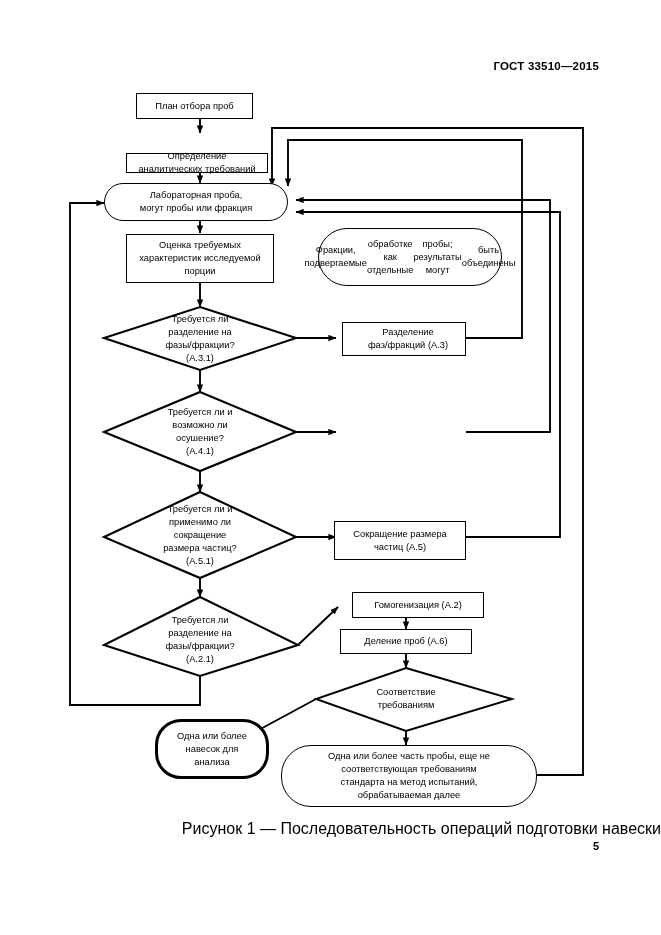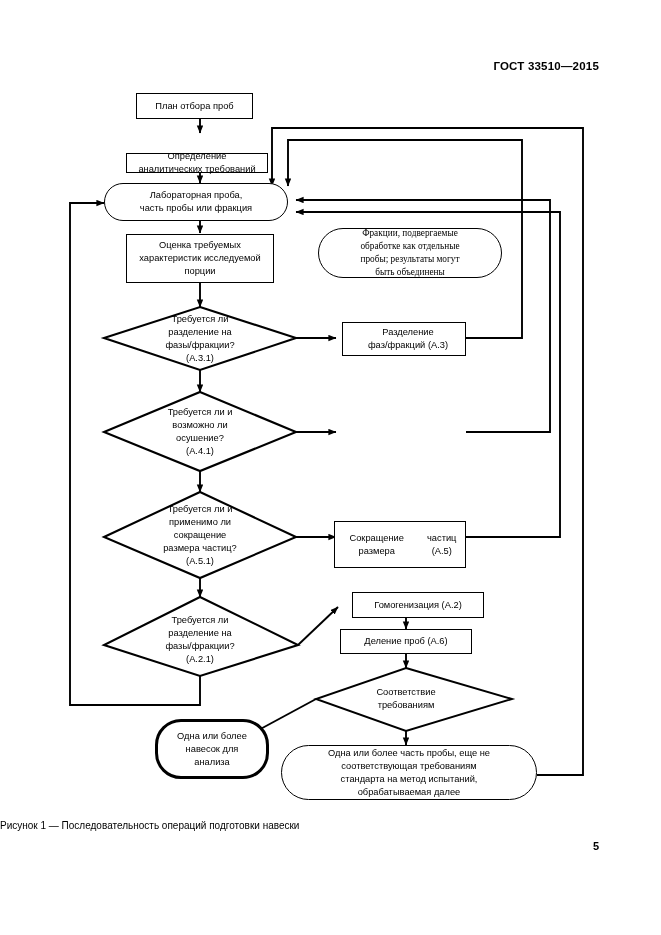--- a/index.html
+++ b/index.html
@@ -29,22 +29,22 @@
     top: 60px;
     font-size: 11.5px;
     font-weight: bold;
     letter-spacing: 0.2px;
     white-space: nowrap;
   }
   .fig-caption {
     position: absolute;
     left: 0; right: 0;
     top: 820px;
-    text-align: left;
-    font-size: 10px;
+    text-align: right;
+    font-size: 16px;
     white-space: nowrap;
   }
   .page-num {
     position: absolute;
     right: 62px;
     top: 840px;
     font-size: 11px;
     font-weight: bold;
   }
   
@@ -159,30 +159,30 @@
     <span>План отбора проб</span>
   </div>
 
   <div class="node rect" style="left:126px; top:133px; width:142px; height:20px; flex-direction:column;margin-top:20px;">
     <span>Определение</span>
     <span>аналитических требований</span>
   </div>
 
   <div class="node round" style="left:104px; top:183px; width:184px; height:38px; flex-direction:column; border-radius:22px;">
     <span>Лабораторная проба,</span>
-    <span>часть пробы или фракция</span>
+    <span>могут пробы или фракция</span>
   </div>
 
   <div class="node rect" style="left:126px; top:234px; width:148px; height:49px; flex-direction:column;">
     <span>Оценка требуемых</span>
     <span>характеристик исследуемой</span>
     <span>порции</span>
   </div>
 
-  <div class="node round" style="left:318px; top:228px; width:184px; height:50px; flex-direction:column; border-radius:30px;font-family:Liberation Serif, serif;">
+  <div class="node round" style="left:318px; top:228px; width:184px; height:58px; flex-direction:row; border-radius:30px;">
     <span>Фракции, подвергаемые</span>
     <span>обработке как отдельные</span>
     <span>пробы; результаты могут</span>
     <span>быть объединены</span>
   </div>
 
   <div class="diamond-label" style="left:140px; top:311px; width:120px; height:56px; flex-direction:column;">
     <span>Требуется ли</span>
     <span>разделение на</span>
     <span>фазы/фракции?</span>
@@ -203,21 +203,21 @@
 
 
   <div class="diamond-label" style="left:136px; top:500px; width:128px; height:70px; flex-direction:column;">
     <span>Требуется ли и</span>
     <span>применимо ли</span>
     <span>сокращение</span>
     <span>размера частиц?</span>
     <span>(А.5.1)</span>
   </div>
 
-  <div class="node rect" style="left:334px; top:521px; width:132px; height:47px; flex-direction:row;">
+  <div class="node rect" style="left:334px; top:521px; width:132px; height:39px; flex-direction:column;">
     <span>Сокращение размера</span>
     <span>частиц (А.5)</span>
   </div>
 
   <div class="diamond-label" style="left:140px; top:612px; width:120px; height:56px; flex-direction:column;">
     <span>Требуется ли</span>
     <span>разделение на</span>
     <span>фазы/фракции?</span>
     <span>(А.2.1)</span>
   </div>
@@ -234,21 +234,21 @@
     <span>Соответствие</span>
     <span>требованиям</span>
   </div>
 
   <div class="node round-thick" style="left:155px; top:719px; width:114px; height:60px; flex-direction:column;">
     <span>Одна или более</span>
     <span>навесок для</span>
     <span>анализа</span>
   </div>
 
-  <div class="node round" style="left:281px; top:745px; width:256px; height:55px; flex-direction:column; border-radius:30px;">
+  <div class="node round" style="left:281px; top:745px; width:256px; height:62px; flex-direction:column; border-radius:30px;">
     <span>Одна или более часть пробы, еще не</span>
     <span>соответствующая требованиям</span>
     <span>стандарта на метод испытаний,</span>
     <span>обрабатываемая далее</span>
   </div>
 
   <div class="fig-caption">Рисунок 1 — Последовательность операций подготовки навески</div>
 
   <div class="page-num">5</div>
 

